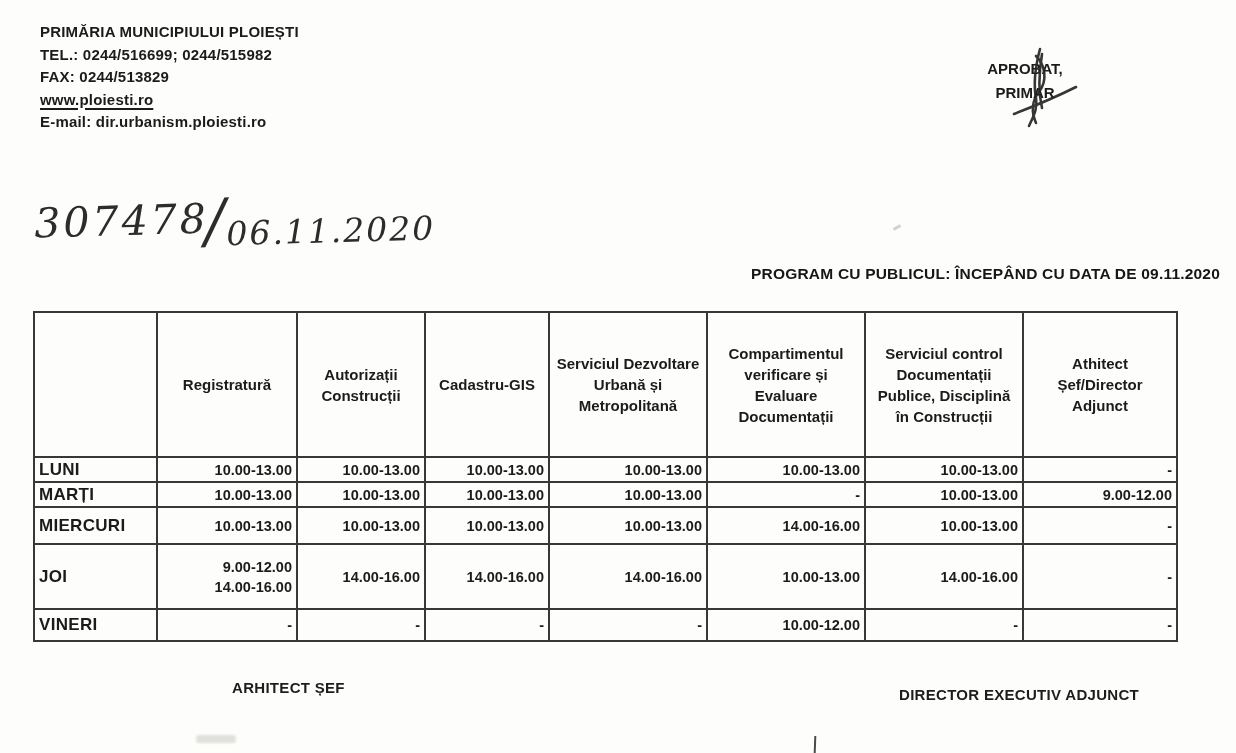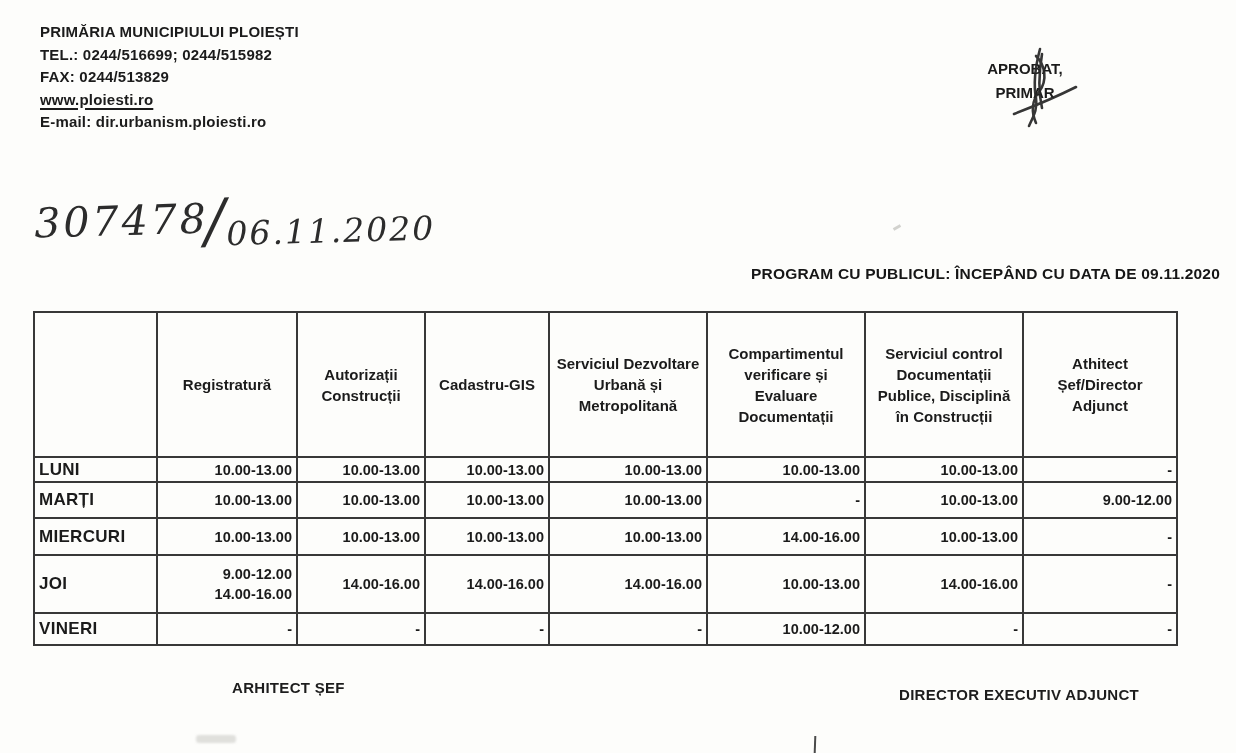--- a/index.html
+++ b/index.html
@@ -61,23 +61,23 @@
     border: 2px solid #383838;
     padding: 0 4px;
     overflow: hidden;
   }
   col.c0 { width: 123px; } col.c1 { width: 140px; } col.c2 { width: 128px; }
   col.c3 { width: 124px; } col.c4 { width: 158px; } col.c5 { width: 158px; }
   col.c6 { width: 158px; } col.c7 { width: 154px; }
 
   thead tr { height: 145px; }
   tbody tr:nth-child(1) { height: 25px; }
-  tbody tr:nth-child(2) { height: 36px; }
+  tbody tr:nth-child(2) { height: 25px; }
   tbody tr:nth-child(3) { height: 37px; }
-  tbody tr:nth-child(4) { height: 58px; }
+  tbody tr:nth-child(4) { height: 65px; }
   tbody tr:nth-child(5) { height: 32px; }
 
   th.col-header { font-size: 15px; text-align: center; font-weight: 700; line-height: 21px; }
   td.day-cell   { font-size: 17px; text-align: left; padding-left: 5px; letter-spacing: 0.3px; }
   td.time-cell  { font-size: 14.5px; text-align: right; white-space: pre-line; line-height: 20px; }
 
   
   .sig-left  { position: absolute; left: 232px; top: 679px; font-weight: 700; font-size: 15px; letter-spacing: 0.3px; }
   .sig-right { position: absolute; left: 899px; top: 686px; font-weight: 700; font-size: 15px; letter-spacing: 0.3px; }
 

